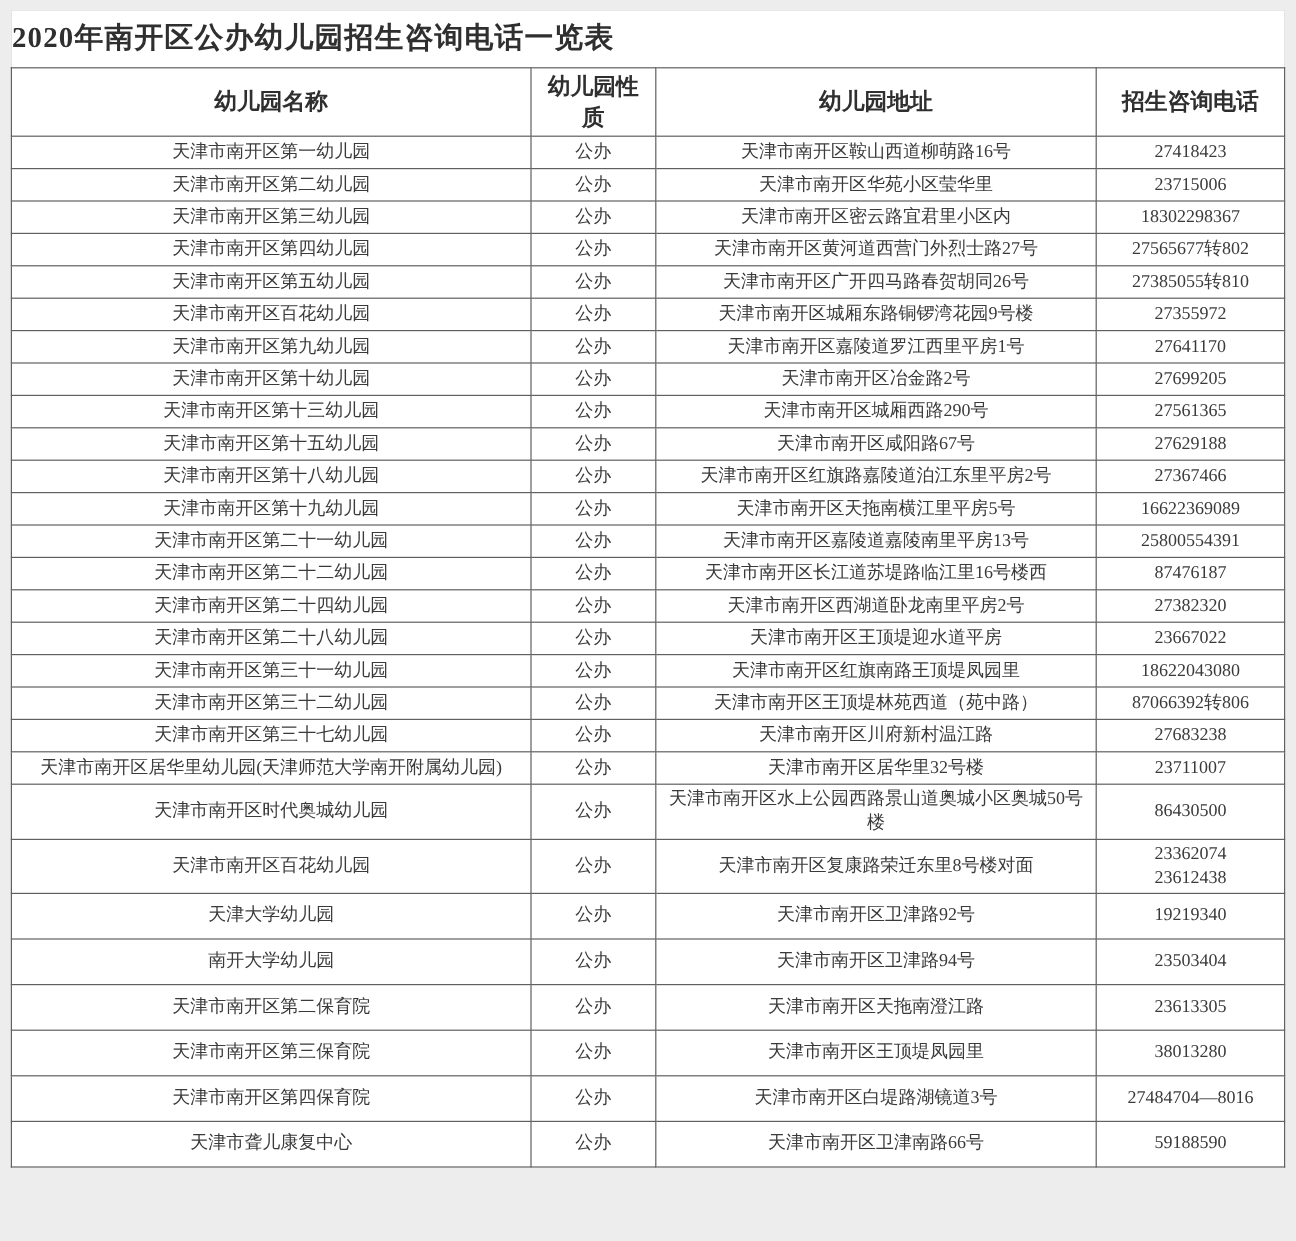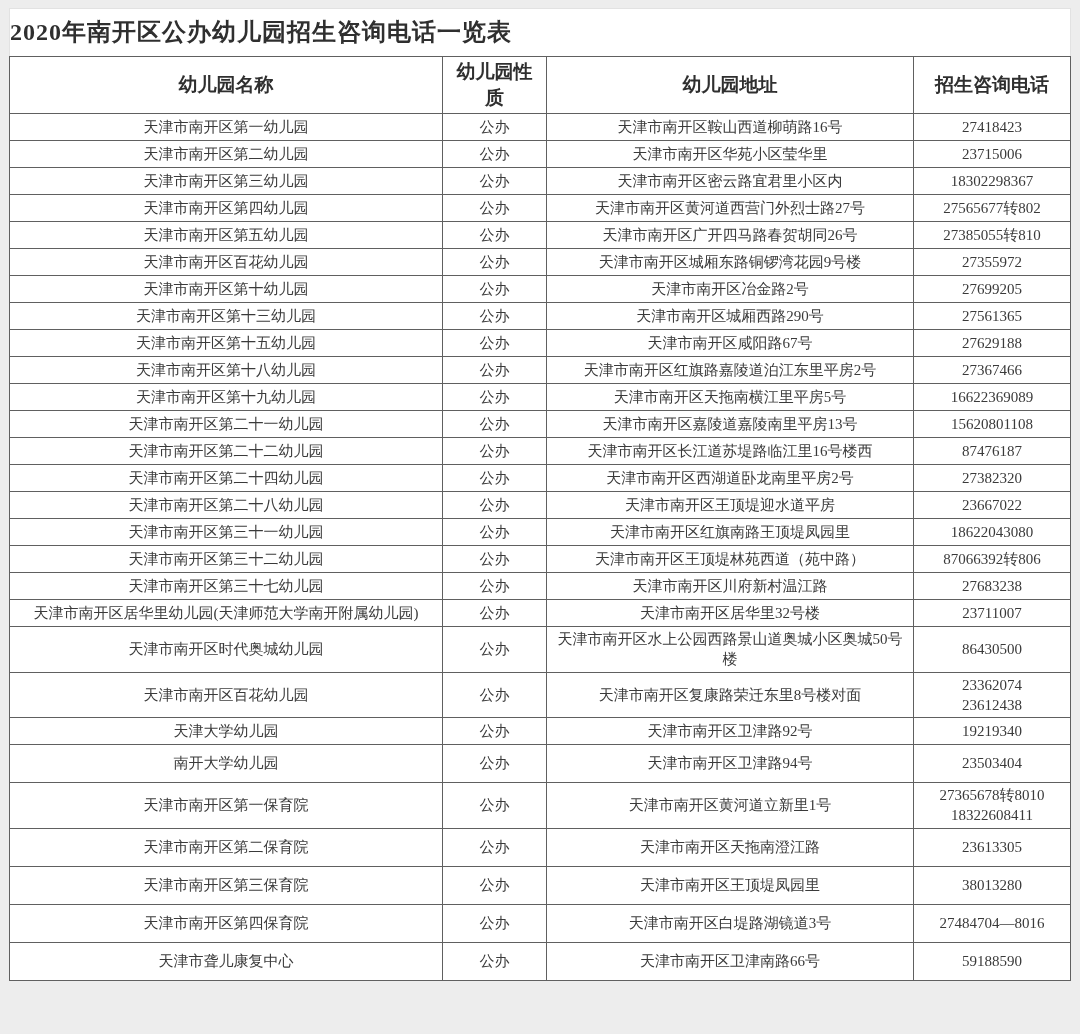--- a/index.html
+++ b/index.html
@@ -118,20 +118,26 @@
             <td data-name="kindergarten-address">天津市南开区广开四马路春贺胡同26号</td>
             <td data-name="phone-number">27385055转810</td>
           </tr>
           <tr data-name="table-row">
             <td data-name="kindergarten-name">天津市南开区百花幼儿园</td>
             <td data-name="kindergarten-type">公办</td>
             <td data-name="kindergarten-address">天津市南开区城厢东路铜锣湾花园9号楼</td>
             <td data-name="phone-number">27355972</td>
           </tr>
           <tr data-name="table-row">
+            <td data-name="kindergarten-name">天津市南开区第九幼儿园</td>
+            <td data-name="kindergarten-type">公办</td>
+            <td data-name="kindergarten-address">天津市南开区嘉陵道罗江西里平房1号</td>
+            <td data-name="phone-number">27641170</td>
+          </tr>
+          <tr data-name="table-row">
             <td data-name="kindergarten-name">天津市南开区第十幼儿园</td>
             <td data-name="kindergarten-type">公办</td>
             <td data-name="kindergarten-address">天津市南开区冶金路2号</td>
             <td data-name="phone-number">27699205</td>
           </tr>
           <tr data-name="table-row">
             <td data-name="kindergarten-name">天津市南开区第十三幼儿园</td>
             <td data-name="kindergarten-type">公办</td>
             <td data-name="kindergarten-address">天津市南开区城厢西路290号</td>
             <td data-name="phone-number">27561365</td>
@@ -151,21 +157,21 @@
           <tr data-name="table-row">
             <td data-name="kindergarten-name">天津市南开区第十九幼儿园</td>
             <td data-name="kindergarten-type">公办</td>
             <td data-name="kindergarten-address">天津市南开区天拖南横江里平房5号</td>
             <td data-name="phone-number">16622369089</td>
           </tr>
           <tr data-name="table-row">
             <td data-name="kindergarten-name">天津市南开区第二十一幼儿园</td>
             <td data-name="kindergarten-type">公办</td>
             <td data-name="kindergarten-address">天津市南开区嘉陵道嘉陵南里平房13号</td>
-            <td data-name="phone-number">15620801108</td>
+            <td data-name="phone-number">25800554391</td>
           </tr>
           <tr data-name="table-row">
             <td data-name="kindergarten-name">天津市南开区第二十二幼儿园</td>
             <td data-name="kindergarten-type">公办</td>
             <td data-name="kindergarten-address">天津市南开区长江道苏堤路临江里16号楼西</td>
             <td data-name="phone-number">87476187</td>
           </tr>
           <tr data-name="table-row">
             <td data-name="kindergarten-name">天津市南开区第二十四幼儿园</td>
             <td data-name="kindergarten-type">公办</td>
@@ -219,27 +225,20 @@
             <td data-name="kindergarten-name">天津大学幼儿园</td>
             <td data-name="kindergarten-type">公办</td>
             <td data-name="kindergarten-address">天津市南开区卫津路92号</td>
             <td data-name="phone-number">19219340</td>
           </tr>
           <tr data-name="table-row">
             <td data-name="kindergarten-name">南开大学幼儿园</td>
             <td data-name="kindergarten-type">公办</td>
             <td data-name="kindergarten-address">天津市南开区卫津路94号</td>
             <td data-name="phone-number">23503404</td>
-          </tr>
-          <tr data-name="table-row">
-            <td data-name="kindergarten-name">天津市南开区第一保育院</td>
-            <td data-name="kindergarten-type">公办</td>
-            <td data-name="kindergarten-address">天津市南开区黄河道立新里1号</td>
-            <td data-name="phone-number">27365678转8010
-18322608411</td>
           </tr>
           <tr data-name="table-row">
             <td data-name="kindergarten-name">天津市南开区第二保育院</td>
             <td data-name="kindergarten-type">公办</td>
             <td data-name="kindergarten-address">天津市南开区天拖南澄江路</td>
             <td data-name="phone-number">23613305</td>
           </tr>
           <tr data-name="table-row">
             <td data-name="kindergarten-name">天津市南开区第三保育院</td>
             <td data-name="kindergarten-type">公办</td>

